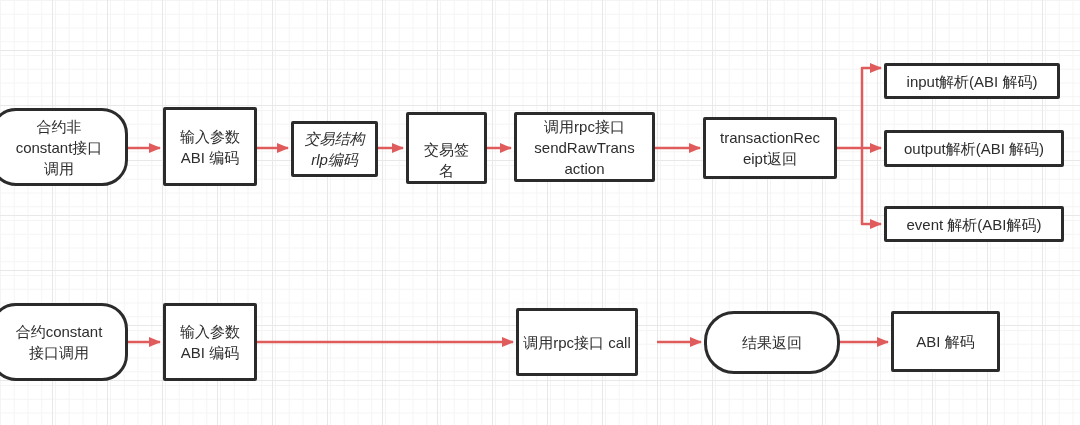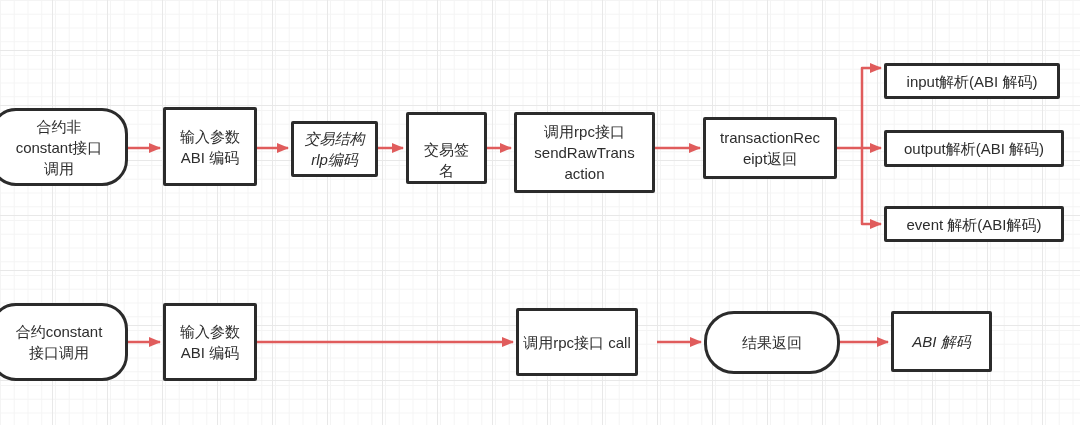--- a/index.html
+++ b/index.html
@@ -80,21 +80,21 @@
   <div class="node" style="left:291px;top:121px;width:87px;height:56px;font-style:italic;">
     <span class="label">交易结构
 rlp编码</span>
   </div>
 
   <div class="node" style="left:406px;top:112px;width:81px;height:72px;align-items:flex-end;">
     <span class="label">交易签
 名</span>
   </div>
 
-  <div class="node" style="left:514px;top:112px;width:141px;height:81px;">
+  <div class="node" style="left:514px;top:112px;width:141px;height:70px;">
     <span class="label">调用rpc接口
 sendRawTrans
 action</span>
   </div>
 
   <div class="node" style="left:703px;top:117px;width:134px;height:62px;">
     <span class="label">transactionRec
 eipt返回</span>
   </div>
 
@@ -121,17 +121,17 @@
   </div>
 
   <div class="node" style="left:516px;top:308px;width:122px;height:68px;">
     <span class="label">调用rpc接口 call</span>
   </div>
 
   <div class="node" style="left:704px;top:311px;width:136px;height:63px;border-radius:30px;">
     <span class="label">结果返回</span>
   </div>
 
-  <div class="node" style="left:891px;top:311px;width:101px;height:61px;font-style:italic;">
+  <div class="node" style="left:891px;top:311px;width:109px;height:61px;">
     <span class="label">ABI 解码</span>
   </div>
 
 </div>
 
 </body></html>

